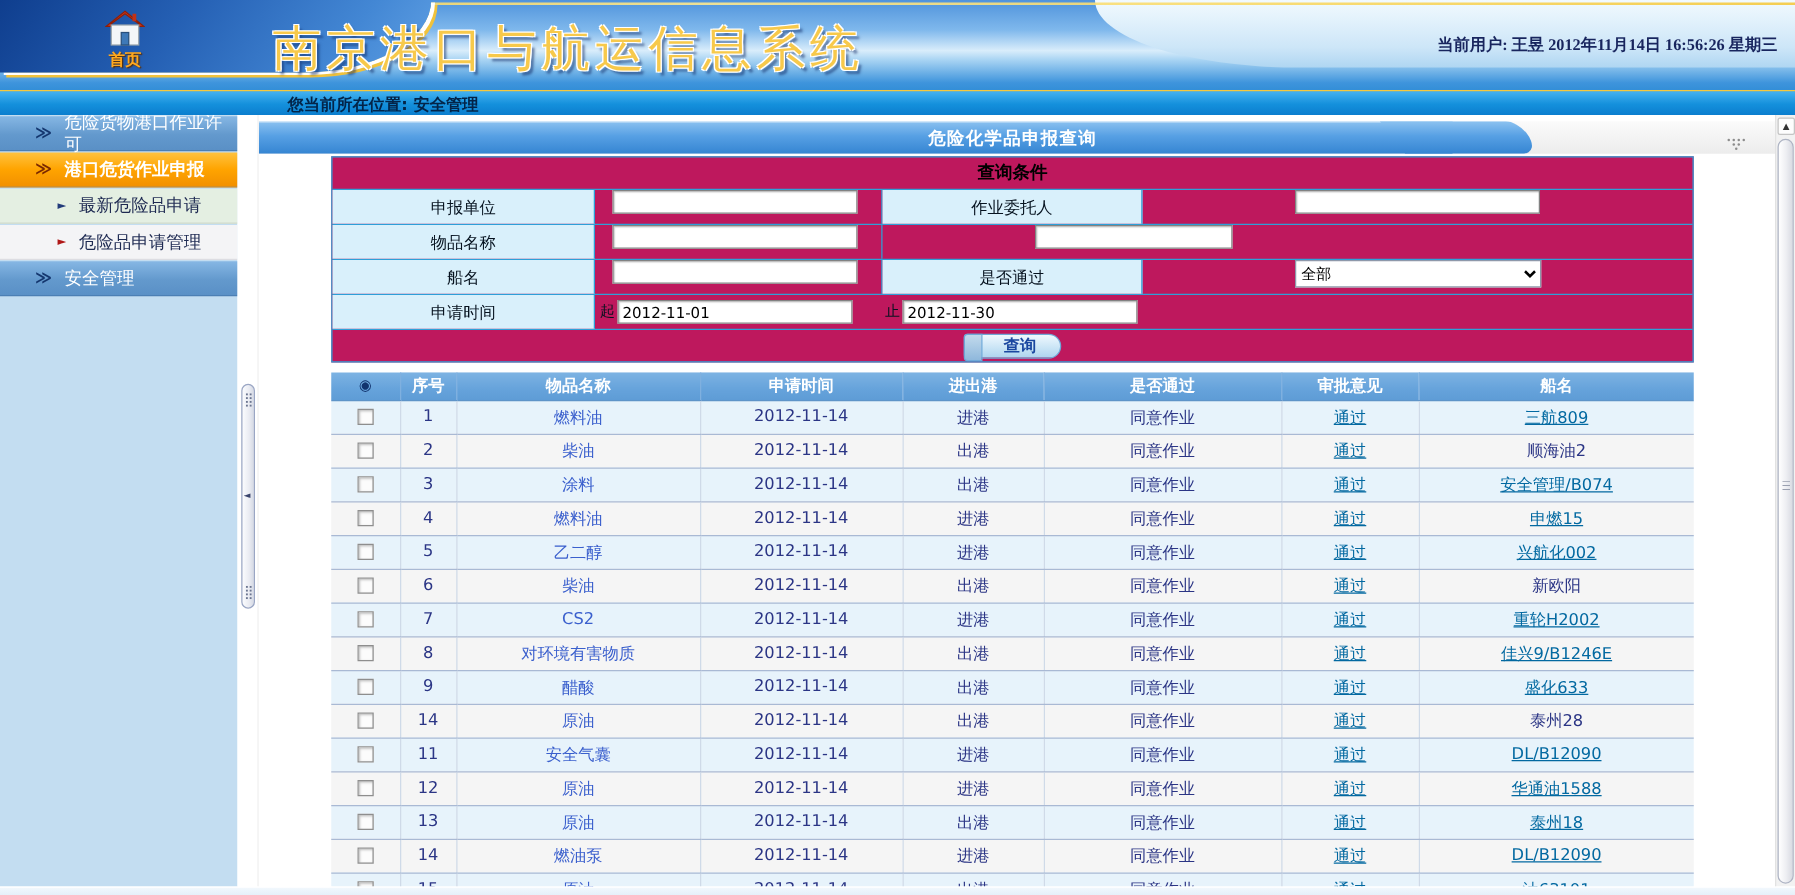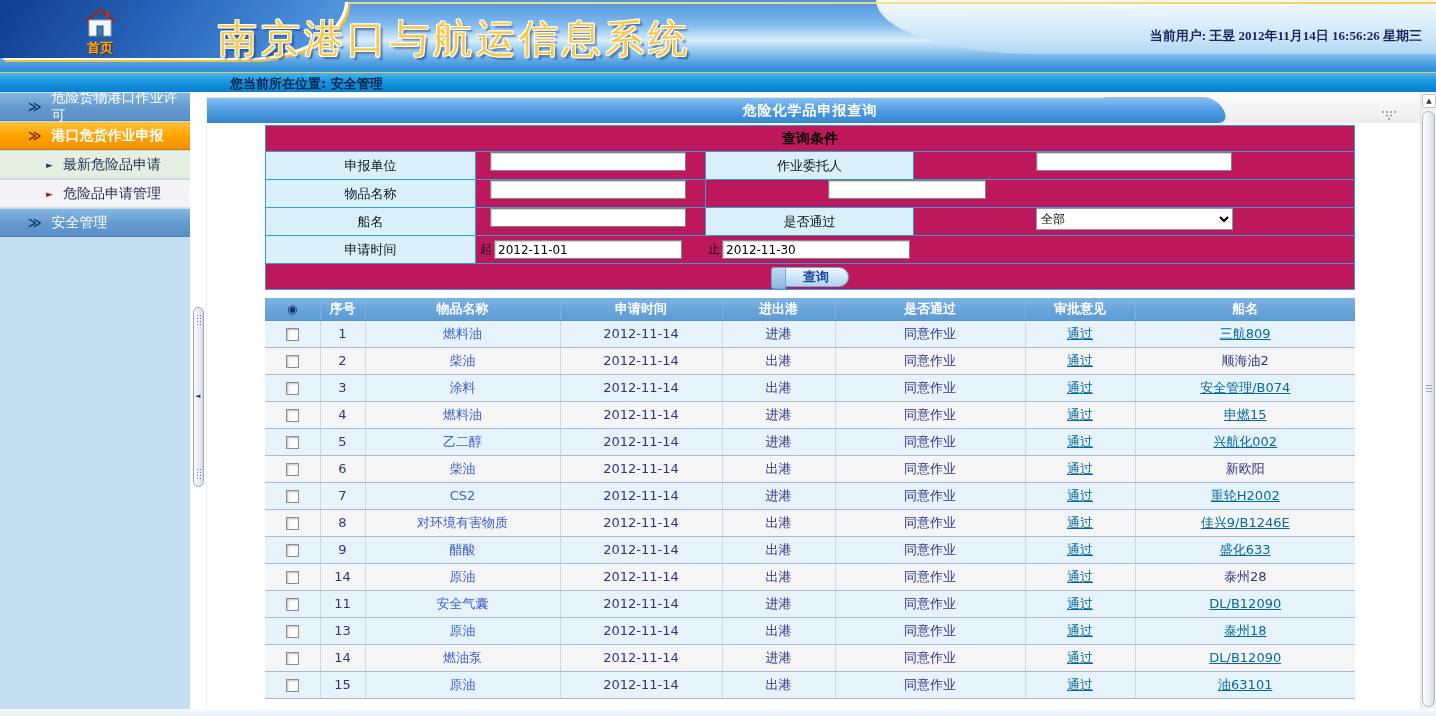--- a/index.html
+++ b/index.html
@@ -382,20 +382,30 @@
           <tr class="odd">
     <td><span class="checkbox"></span></td>
     <td class="t-navy">11</td>
     <td><a class="link-item">安全气囊</a></td>
     <td class="t-navy">2012-11-14</td>
     <td class="t-navy">进港</td>
     <td class="t-navy">同意作业</td>
     <td><a class="link-navy">通过</a></td>
     <td><span class="t-navy link-navy">DL/B12090</span></td>
   </tr>
+          <tr class="even">
+    <td><span class="checkbox"></span></td>
+    <td class="t-navy">12</td>
+    <td><a class="link-item">原油</a></td>
+    <td class="t-navy">2012-11-14</td>
+    <td class="t-navy">进港</td>
+    <td class="t-navy">同意作业</td>
+    <td><a class="link-navy">通过</a></td>
+    <td><span class="t-navy link-navy">华通油1588</span></td>
+  </tr>
           <tr class="odd">
     <td><span class="checkbox"></span></td>
     <td class="t-navy">13</td>
     <td><a class="link-item">原油</a></td>
     <td class="t-navy">2012-11-14</td>
     <td class="t-navy">出港</td>
     <td class="t-navy">同意作业</td>
     <td><a class="link-navy">通过</a></td>
     <td><span class="t-navy link-navy">泰州18</span></td>
   </tr>

